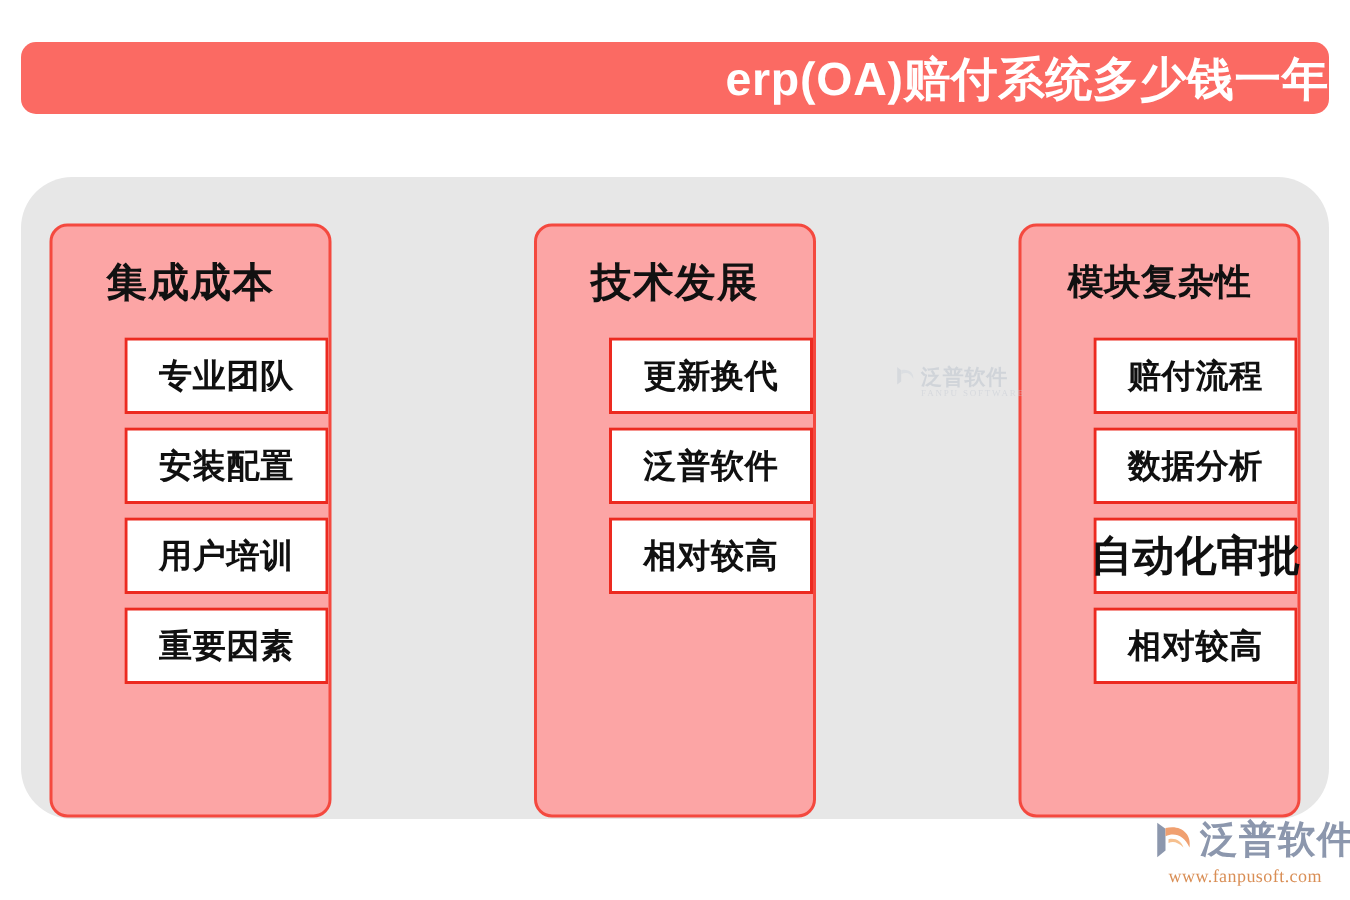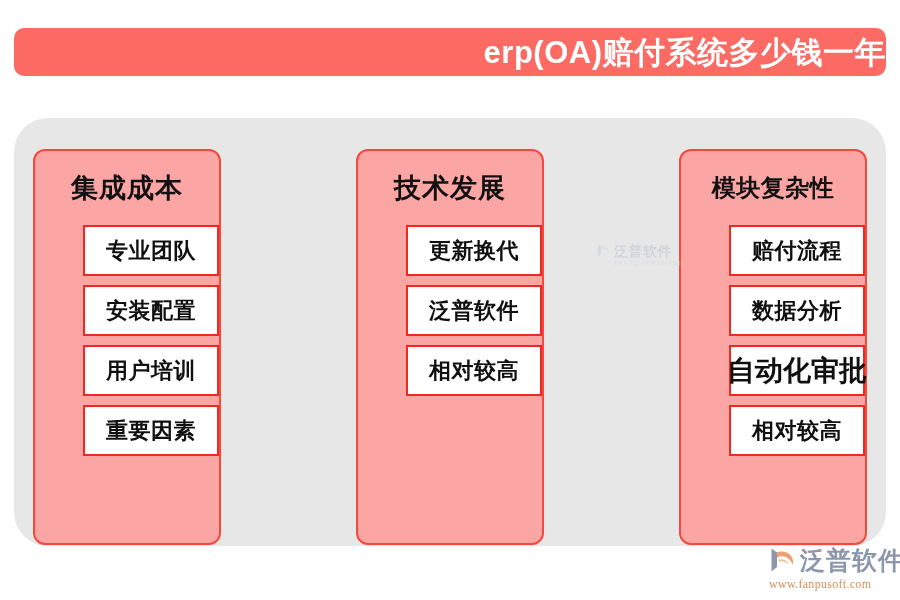--- a/index.html
+++ b/index.html
@@ -180,21 +180,21 @@
     letter-spacing: 1px;
     line-height: 1;
     white-space: nowrap;
     font-family: "Liberation Sans", "DejaVu Sans", sans-serif;
   }
   .logo-url {
     font-size: 12px;
     color: #d98e55;
     letter-spacing: 0.3px;
     margin-top: 3px;
-    margin-left: 1px;
+    margin-left: 11px;
     white-space: nowrap;
     font-family: "Liberation Serif", "DejaVu Serif", serif;
   }
 </style>
 </head>
 <body>
 
 <div id="title-banner">
   <span id="title-text">erp(OA)赔付系统多少钱一年</span>
 </div>

